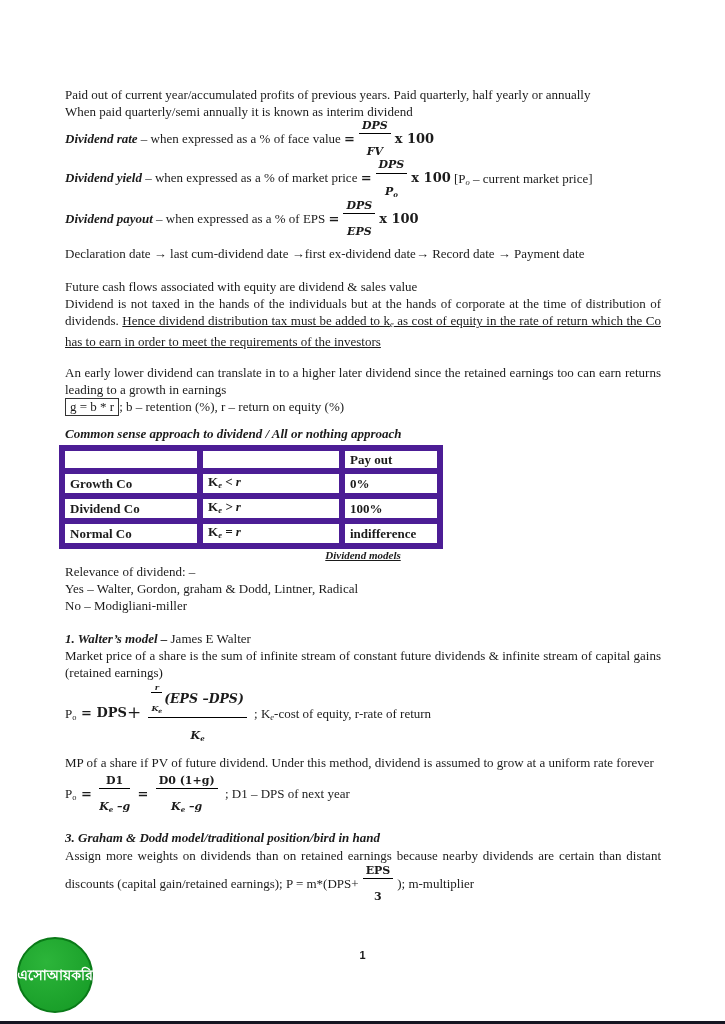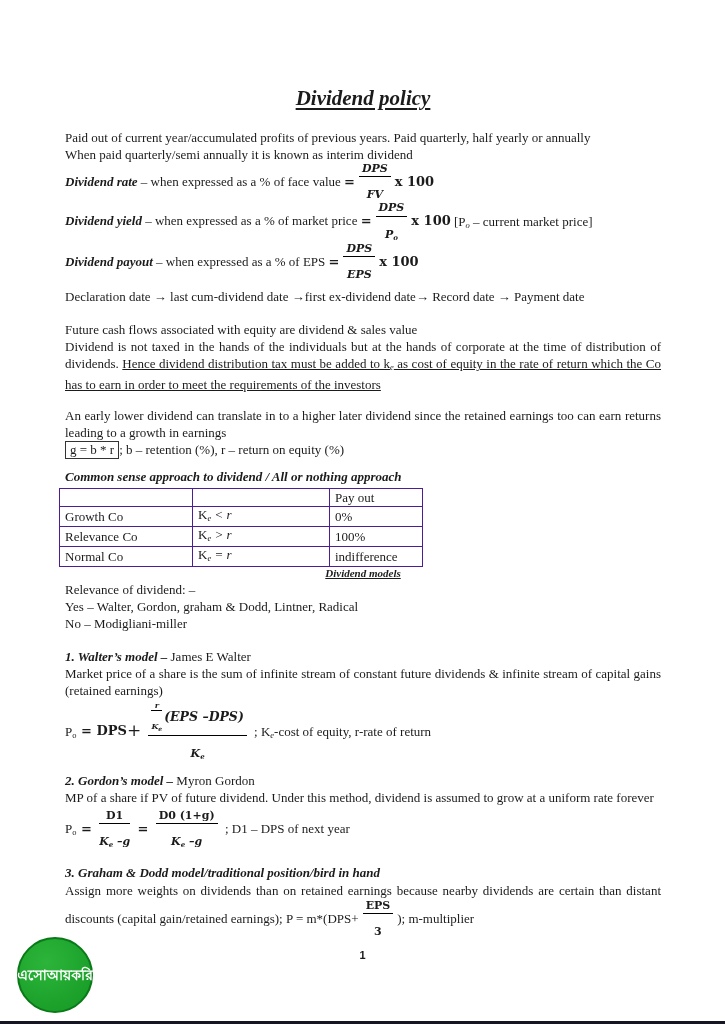--- a/index.html
+++ b/index.html
@@ -25,21 +25,21 @@
         font-size:11px;line-height:1.2;margin:0 4px;position:relative;top:-1px;}
   .frac .num{display:block;border-bottom:1.2px solid #000;padding:0 3px 1px;}
   .frac .den{display:block;padding-top:11px;}
   .frac .s{font-size:7px;}
   .up{font-style:normal;}
   .ratio{line-height:35px;white-space:nowrap;}
   .timeline{margin:6px 0 16px;}
   .gbox{border:1px solid #333;padding:0 4px 1px;}
   .cs-head{margin:10px 0 3px;line-height:16px;}
   table.cs{border-collapse:collapse;margin-left:-6px;}
-  table.cs td{border:1px solid #4c1d95;padding:0 5px;height:17px;font-size:13px;line-height:16px;}
+  table.cs td{border:6px solid #4c1d95;padding:0 5px;height:17px;font-size:13px;line-height:16px;font-weight:bold;}
   td.c1{width:122px;} td.c2{width:126px;} td.c3{width:82px;}
   .ke-note{margin:2px 0 13px;}
   .center{text-align:center;}
   .models-head{margin:0 0 2px;font-size:11px;}
   .rel{margin:0 0 16px;}
   .mathline{margin:4px 0 13px;line-height:normal;white-space:nowrap;}
   .bigplus{font-family:"DejaVu Serif",serif;font-size:17px;vertical-align:-1px;}
   .fractiny{display:inline-block;vertical-align:middle;text-align:center;font-size:8px;
             line-height:1.1;margin-right:2px;position:relative;top:-1px;}
   .fractiny .num{display:block;border-bottom:0.9px solid #000;padding:0 1px;}
@@ -58,21 +58,20 @@
   .pagenum{position:absolute;left:0;right:0;top:949px;text-align:center;
            font-family:"Liberation Sans",sans-serif;font-weight:bold;font-size:11px;}
   .botbar{position:absolute;left:0;right:0;bottom:0;height:3px;background:#161622;}
 </style>
 </head>
 <body>
 
 <div class="page">
   <div class="content">
 
-    <h1 class="title"><span class="ul">Dividend policy</span></h1>
 
     <p class="para j mb"><span>Paid out of current year/accumulated profits of previous years. Paid quarterly, half yearly or annually</span><br><span>When paid quarterly/semi annually it is known as interim dividend</span></p>
 
     <div>
       <div class="ratio">
         <span class="bi">Dividend rate</span><span> – when expressed as a % of face value </span><span class="meq">=</span><span class="frac"><span class="num">DPS</span><span class="den">FV</span></span><span class="mx">x 100</span>
       </div>
       <div class="ratio">
         <span class="bi">Dividend yield</span><span> – when expressed as a % of market price </span><span class="meq">=</span><span class="frac"><span class="num">DPS</span><span class="den"><span>P</span><span class="s">o</span></span></span><span class="mx">x 100</span><span><span> [</span><span>P</span><span class="s">o</span><span> – current market price]</span></span>
       </div>
@@ -95,21 +94,21 @@
         <td class="c1"></td>
         <td class="c2"></td>
         <td class="c3">Pay out</td>
       </tr>
       <tr>
         <td class="c1">Growth Co</td>
         <td class="c2"><span>K</span><span class="s">e</span><i> &lt; r</i></td>
         <td class="c3">0%</td>
       </tr>
       <tr>
-        <td class="c1">Relevance Co</td>
+        <td class="c1">Dividend Co</td>
         <td class="c2"><span>K</span><span class="s">e</span><i> &gt; r</i></td>
         <td class="c3">100%</td>
       </tr>
       <tr>
         <td class="c1">Normal Co</td>
         <td class="c2"><span>K</span><span class="s">e</span><i> = r</i></td>
         <td class="c3">indifference</td>
       </tr>
     </tbody>
       </table>
@@ -126,21 +125,20 @@
         <span><span>P</span><span class="s" style="font-style:normal">o</span></span><span class="meq"> = DPS</span><span class="bigplus">+</span>
         <span class="frac">
           <span class="num"><span class="fractiny"><span class="num">r</span><span class="den"><span>K</span><span class="s">e</span></span></span><span class="paren">(EPS –DPS)</span></span>
           <span class="den"><span>K</span><span class="s">e</span></span>
         </span>
         <span><span>; K</span><span class="s">e</span><span>-cost of equity, r-rate of return</span></span>
       </div>
     </div>
 
     <div>
-      <p class="para"><span class="bi">2. Gordon’s model – </span><span>Myron Gordon</span></p>
       <p class="para j">MP of a share if PV of future dividend. Under this method, dividend is assumed to grow at a uniform rate forever</p>
       <div class="mathline g-gap">
         <span><span>P</span><span class="s" style="font-style:normal">o</span></span><span class="meq"> =</span>
         <span class="frac"><span class="num up">D1</span><span class="den"><span>K</span><span class="s">e</span><span> –g</span></span></span>
         <span class="meq">=</span>
         <span class="frac"><span class="num up">D0 (1+g)</span><span class="den"><span>K</span><span class="s">e</span><span> –g</span></span></span>
         <span>; D1 – DPS of next year</span>
       </div>
     </div>
 

